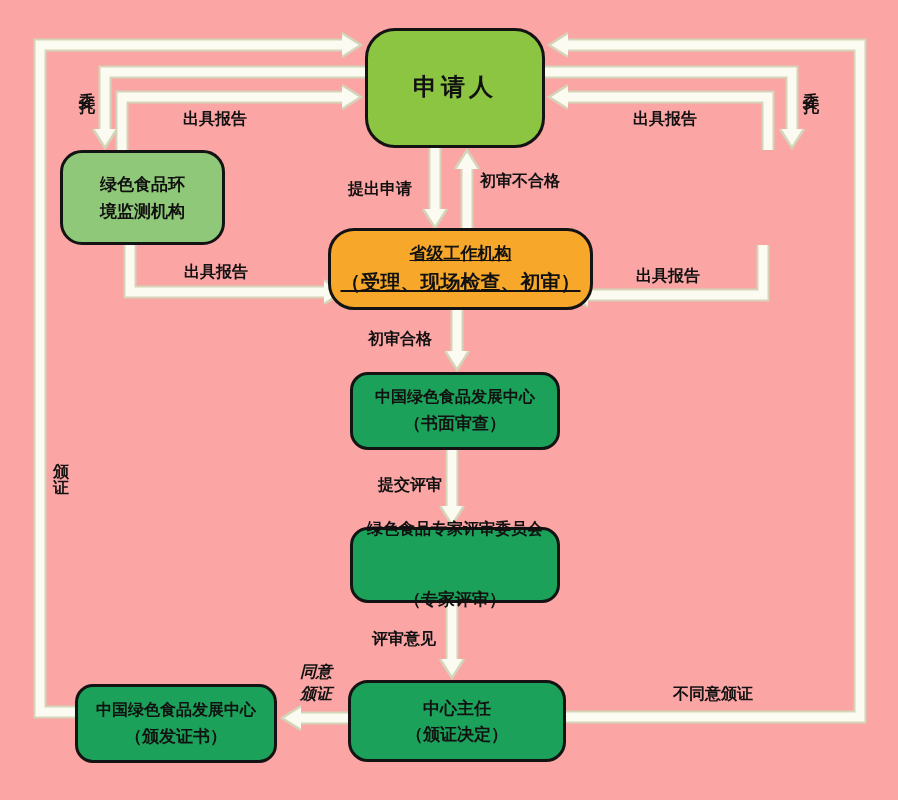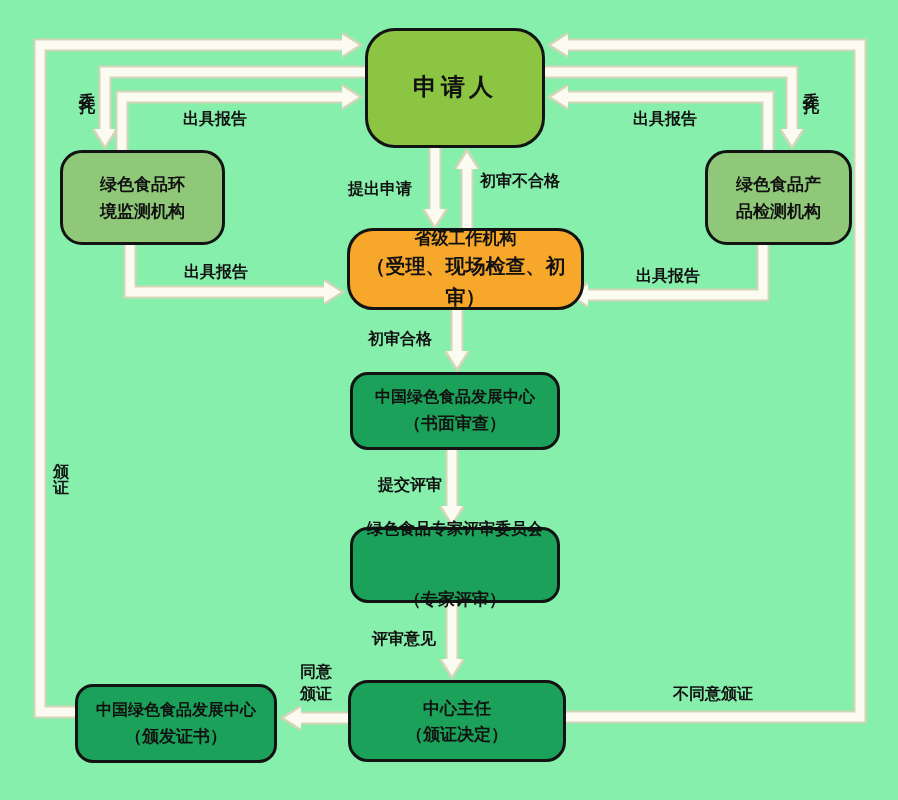--- a/index.html
+++ b/index.html
@@ -1,40 +1,40 @@
 <!DOCTYPE html>
 <html><head>
 <meta charset="utf-8">
 <style>
   html,body{margin:0;padding:0;background:#ffffff;}
-  .canvas{position:relative;width:898px;height:800px;background:#86efac;
+  .canvas{position:relative;width:898px;height:800px;background:#fca5a5;
           font-family:"DejaVu Sans","Liberation Sans",sans-serif;overflow:hidden;color:#111;}
   svg.wires{position:absolute;left:0;top:0;width:898px;height:800px;}
   .ao{fill:none;stroke:#d4d4b8;stroke-width:13;stroke-linejoin:miter;stroke-linecap:butt;}
   .ai{fill:none;stroke:#fbfbf1;stroke-width:9;stroke-linejoin:miter;stroke-linecap:butt;}
   .hf{fill:#fbfbf1;stroke:none;}
   .hs{fill:none;stroke:#d4d4b8;stroke-width:2.5;stroke-linejoin:miter;}
   .node{position:absolute;border:3px solid #131313;display:flex;flex-direction:column;
         align-items:center;justify-content:center;text-align:center;font-weight:bold;
         line-height:1.55;box-sizing:border-box;}
   .n-applicant{left:365px;top:28px;width:180px;height:120px;border-radius:30px;background:#8cc541;font-size:24px;letter-spacing:4px;}
   .n-env{left:60px;top:150px;width:165px;height:95px;border-radius:22px;background:#8fc878;font-size:17px;}
   .n-product{left:705px;top:150px;width:147px;height:95px;border-radius:22px;background:#8fc878;font-size:17px;}
-  .n-provincial{left:347px;top:228px;width:237px;height:82px;border-radius:26px;background:#f7a82b;font-size:17px;}
+  .n-provincial{left:328px;top:228px;width:265px;height:82px;border-radius:26px;background:#f7a82b;font-size:17px;text-decoration:underline;}
   .n-provincial .l2{font-size:20px;}
   .n-green{background:#1ba159;}
   .n-devreview{left:350px;top:372px;width:210px;height:78px;border-radius:18px;font-size:16px;}
   .n-expert{left:350px;top:527px;width:210px;height:76px;border-radius:18px;font-size:16px;gap:44px;}
   .n-director{left:348px;top:680px;width:218px;height:82px;border-radius:20px;font-size:17px;}
   .n-issue{left:75px;top:684px;width:202px;height:79px;border-radius:18px;font-size:16px;}
   .n-green .l2{font-size:17px;}
   .elabel{position:absolute;font-weight:bold;font-size:16px;white-space:nowrap;}
   .vlabel{writing-mode:vertical-rl;text-orientation:upright;letter-spacing:5px;white-space:nowrap;}
   .v-banzheng{letter-spacing:16px;}
-  .l-agree{white-space:normal;width:44px;text-align:center;line-height:1.4;}
+  .l-agree{white-space:normal;width:44px;text-align:center;line-height:1.4;font-style:italic;}
 </style>
 </head>
 <body>
 
 <div class="canvas">
 
   <svg class="wires" viewBox="0 0 898 800">
 
     <g>
       <path class="ao" d="M435,148 V210"></path>
@@ -137,24 +137,20 @@
 
   <div class="node n-applicant">
     <span>申请人</span>
   </div>
 
   <div class="node n-env">
     <span class="l1">绿色食品环</span>
     <span class="l1">境监测机构</span>
   </div>
 
-  <div class="node n-product">
-    <span class="l1">绿色食品产</span>
-    <span class="l1">品检测机构</span>
-  </div>
 
   <div class="node n-provincial">
     <span class="l1">省级工作机构</span>
     <span class="l2">（受理、现场检查、初审）</span>
   </div>
 
   <div class="node n-green n-devreview">
     <span class="l1">中国绿色食品发展中心</span>
     <span class="l2">（书面审查）</span>
   </div>

